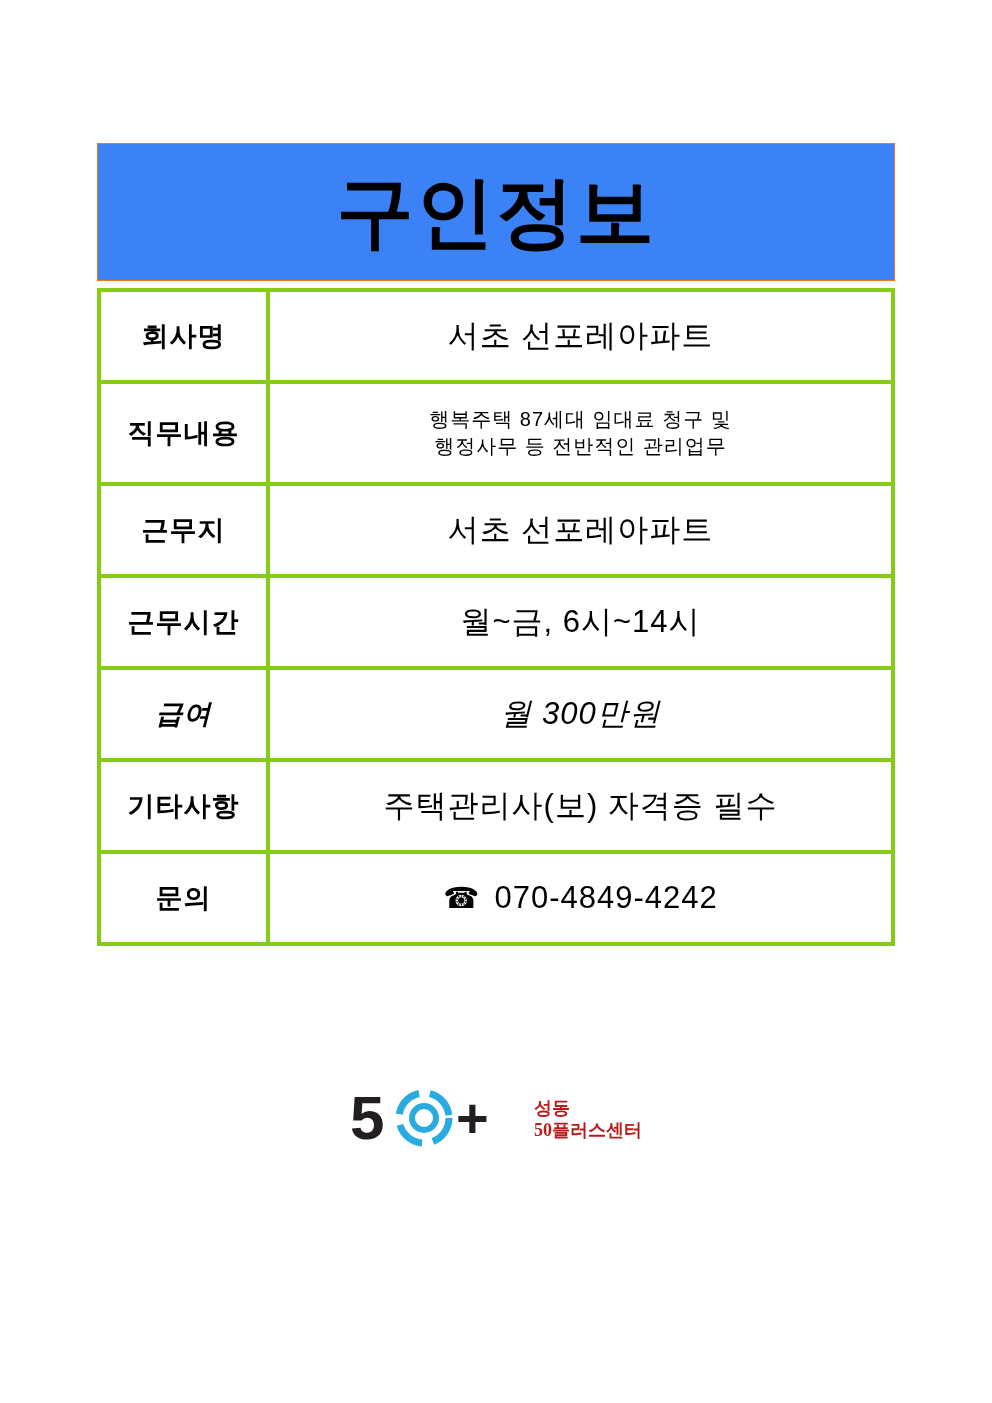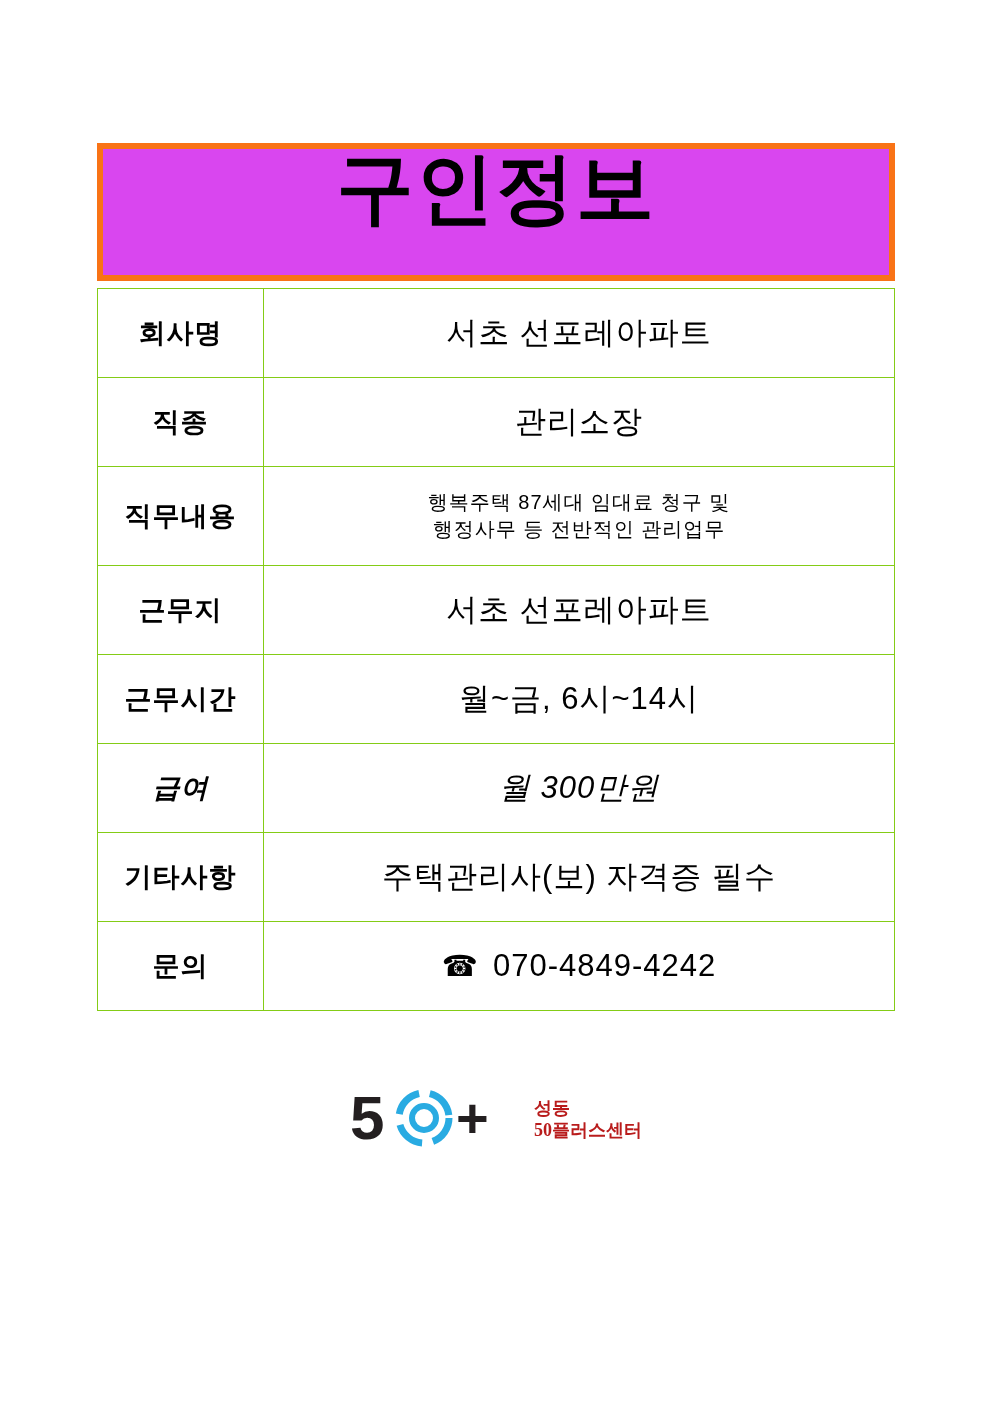--- a/index.html
+++ b/index.html
@@ -16,43 +16,44 @@
     overflow: hidden;
   }
   .sheet {
     position: absolute;
     left: 97px;
     top: 143px;
     width: 798px;
   }
   
   .title-box {
-    border: 6px solid #f97316;
-    background: #d946ef;
+    border: 1px solid #f97316;
+    background: #3b82f6;
     height: 138px;
     box-sizing: border-box;
     display: flex;
+    align-items: center;
     justify-content: center;
   }
   .title-text {
     font-family: "Liberation Sans", sans-serif;
     font-weight: bold;
     font-size: 78px;
     letter-spacing: 2px;
     line-height: 1;
   }
   
   table.info {
     margin-top: 7px;
     border-collapse: collapse;
     width: 798px;
     table-layout: fixed;
   }
   table.info td {
-    border: 1px solid #84cc16;
+    border: 4px solid #84cc16;
     vertical-align: middle;
     text-align: center;
   }
   table.info td.label {
     width: 163px;
     font-weight: bold;
     font-size: 27px;
     letter-spacing: 1px;
   }
   table.info td.value {
@@ -126,24 +127,20 @@
   <div class="title-box">
     <div class="title-text">구인정보</div>
   </div>
 
   <table class="info">
     <tbody>
       <tr class="r1">
         <td class="label">회사명</td>
         <td class="value">서초 선포레아파트</td>
       </tr>
-      <tr class="r2">
-        <td class="label">직종</td>
-        <td class="value">관리소장</td>
-      </tr>
       <tr class="r3">
         <td class="label">직무내용</td>
         <td class="value">
           <div class="value-two-line">
             <div>행복주택 87세대 임대료 청구 및</div>
             <div>행정사무 등 전반적인 관리업무</div>
           </div>
         </td>
       </tr>
       <tr class="r4">

